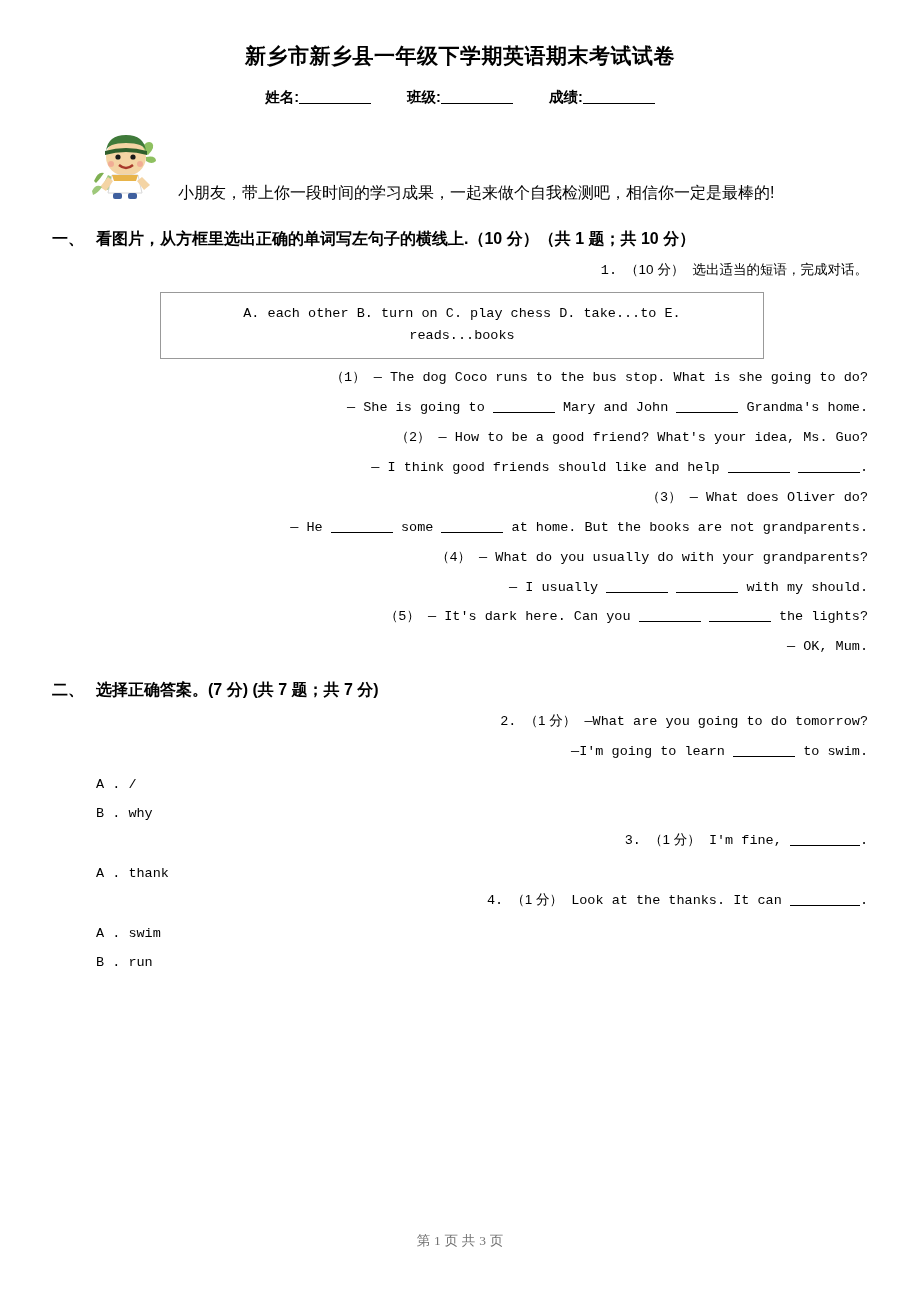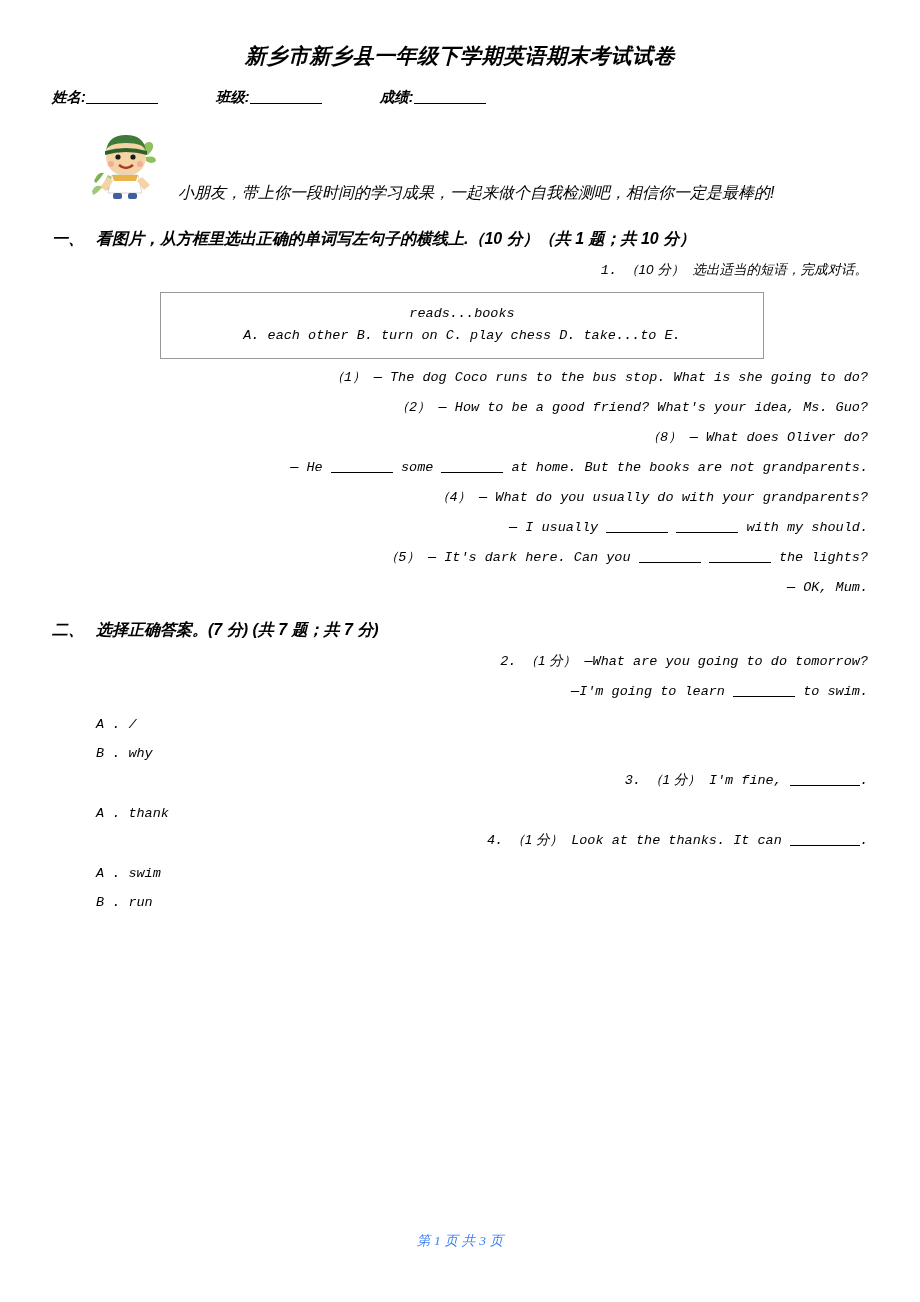--- a/index.html
+++ b/index.html
@@ -13,35 +13,35 @@
     font-family: "Liberation Serif", serif;
     color: #000000;
     position: relative;
   }
   .page {
     width: 920px;
     height: 1302px;
     position: relative;
     box-sizing: border-box;
     padding: 0 52px;
-    font-style: italic;
   }
   .doc-title {
     text-align: center;
     font-family: "Liberation Sans", sans-serif;
     font-weight: bold;
     font-size: 21px;
     letter-spacing: 0.5px;
     padding-top: 42px;
     margin: 0;
     color: #000;
   }
   .info-row {
     display: flex;
-    gap: 58px;
+    justify-content: center;
+    gap: 36px;
     margin-top: 18px;
     font-family: "Liberation Sans", sans-serif;
     font-size: 14.5px;
     font-weight: bold;
   }
   .info-item {
     white-space: nowrap;
   }
   .info-line {
     display: inline-block;
@@ -130,21 +130,21 @@
     margin-top: 14px;
   }
   .footer {
     position: absolute;
     left: 0;
     right: 0;
     bottom: 52px;
     text-align: center;
     font-family: "Liberation Sans", sans-serif;
     font-size: 13.5px;
-    color: #3b82f6;
+    color: #737373;
   }
   .footer .pg {
     font-family: "Liberation Serif", serif;
   }
 </style>
 </head>
 <body>
 
 <div class="page">
 
@@ -188,29 +188,31 @@
     <span>看图片，从方框里选出正确的单词写左句子的横线上.（10 分）（共 1 题；共 10 分）</span>
   </div>
 
   <div class="q-line q-indent1">
     <span class="q-num">1.</span>
     <span class="cn">（10 分）</span>
     <span class="cn">选出适当的短语，完成对话。</span>
   </div>
 
   <div class="choice-box">
+    <div>A. each other   B. turn on   C. play chess  D. take...to   E.</div>
     <div>reads...books</div>
-    <div>A. each other   B. turn on   C. play chess  D. take...to   E.</div>
   </div>
 
   <div class="q-line q-indent2">（1） — The dog Coco runs to the bus stop. What is she going to do?</div>
+  <div class="q-line q-indent2"><span>— She is going to </span><span class="blank"></span><span> Mary and John </span><span class="blank"></span><span> Grandma's home.</span></div>
 
   <div class="q-line q-indent2">（2） — How to be a good friend? What's your idea, Ms. Guo?</div>
-
-  <div class="q-line q-indent2">（8） — What does Oliver do?</div>
+  <div class="q-line q-indent2"><span>— I think good friends should like and help </span><span class="blank"></span><span> </span><span class="blank"></span><span>.</span></div>
+
+  <div class="q-line q-indent2">（3） — What does Oliver do?</div>
   <div class="q-line q-indent2"><span>— He </span><span class="blank"></span><span> some </span><span class="blank"></span><span> at home. But the books are not grandparents.</span></div>
 
   <div class="q-line q-indent2">（4） — What do you usually do with your grandparents?</div>
   <div class="q-line q-indent2"><span>— I usually </span><span class="blank"></span><span> </span><span class="blank"></span><span> with my should.</span></div>
 
   <div class="q-line q-indent2"><span>（5） — It's dark here. Can you </span><span class="blank"></span><span> </span><span class="blank"></span><span> the lights?</span></div>
   <div class="q-line q-indent2">— OK, Mum.</div>
 
   <div class="section-head">
     <span class="num">二、</span>

